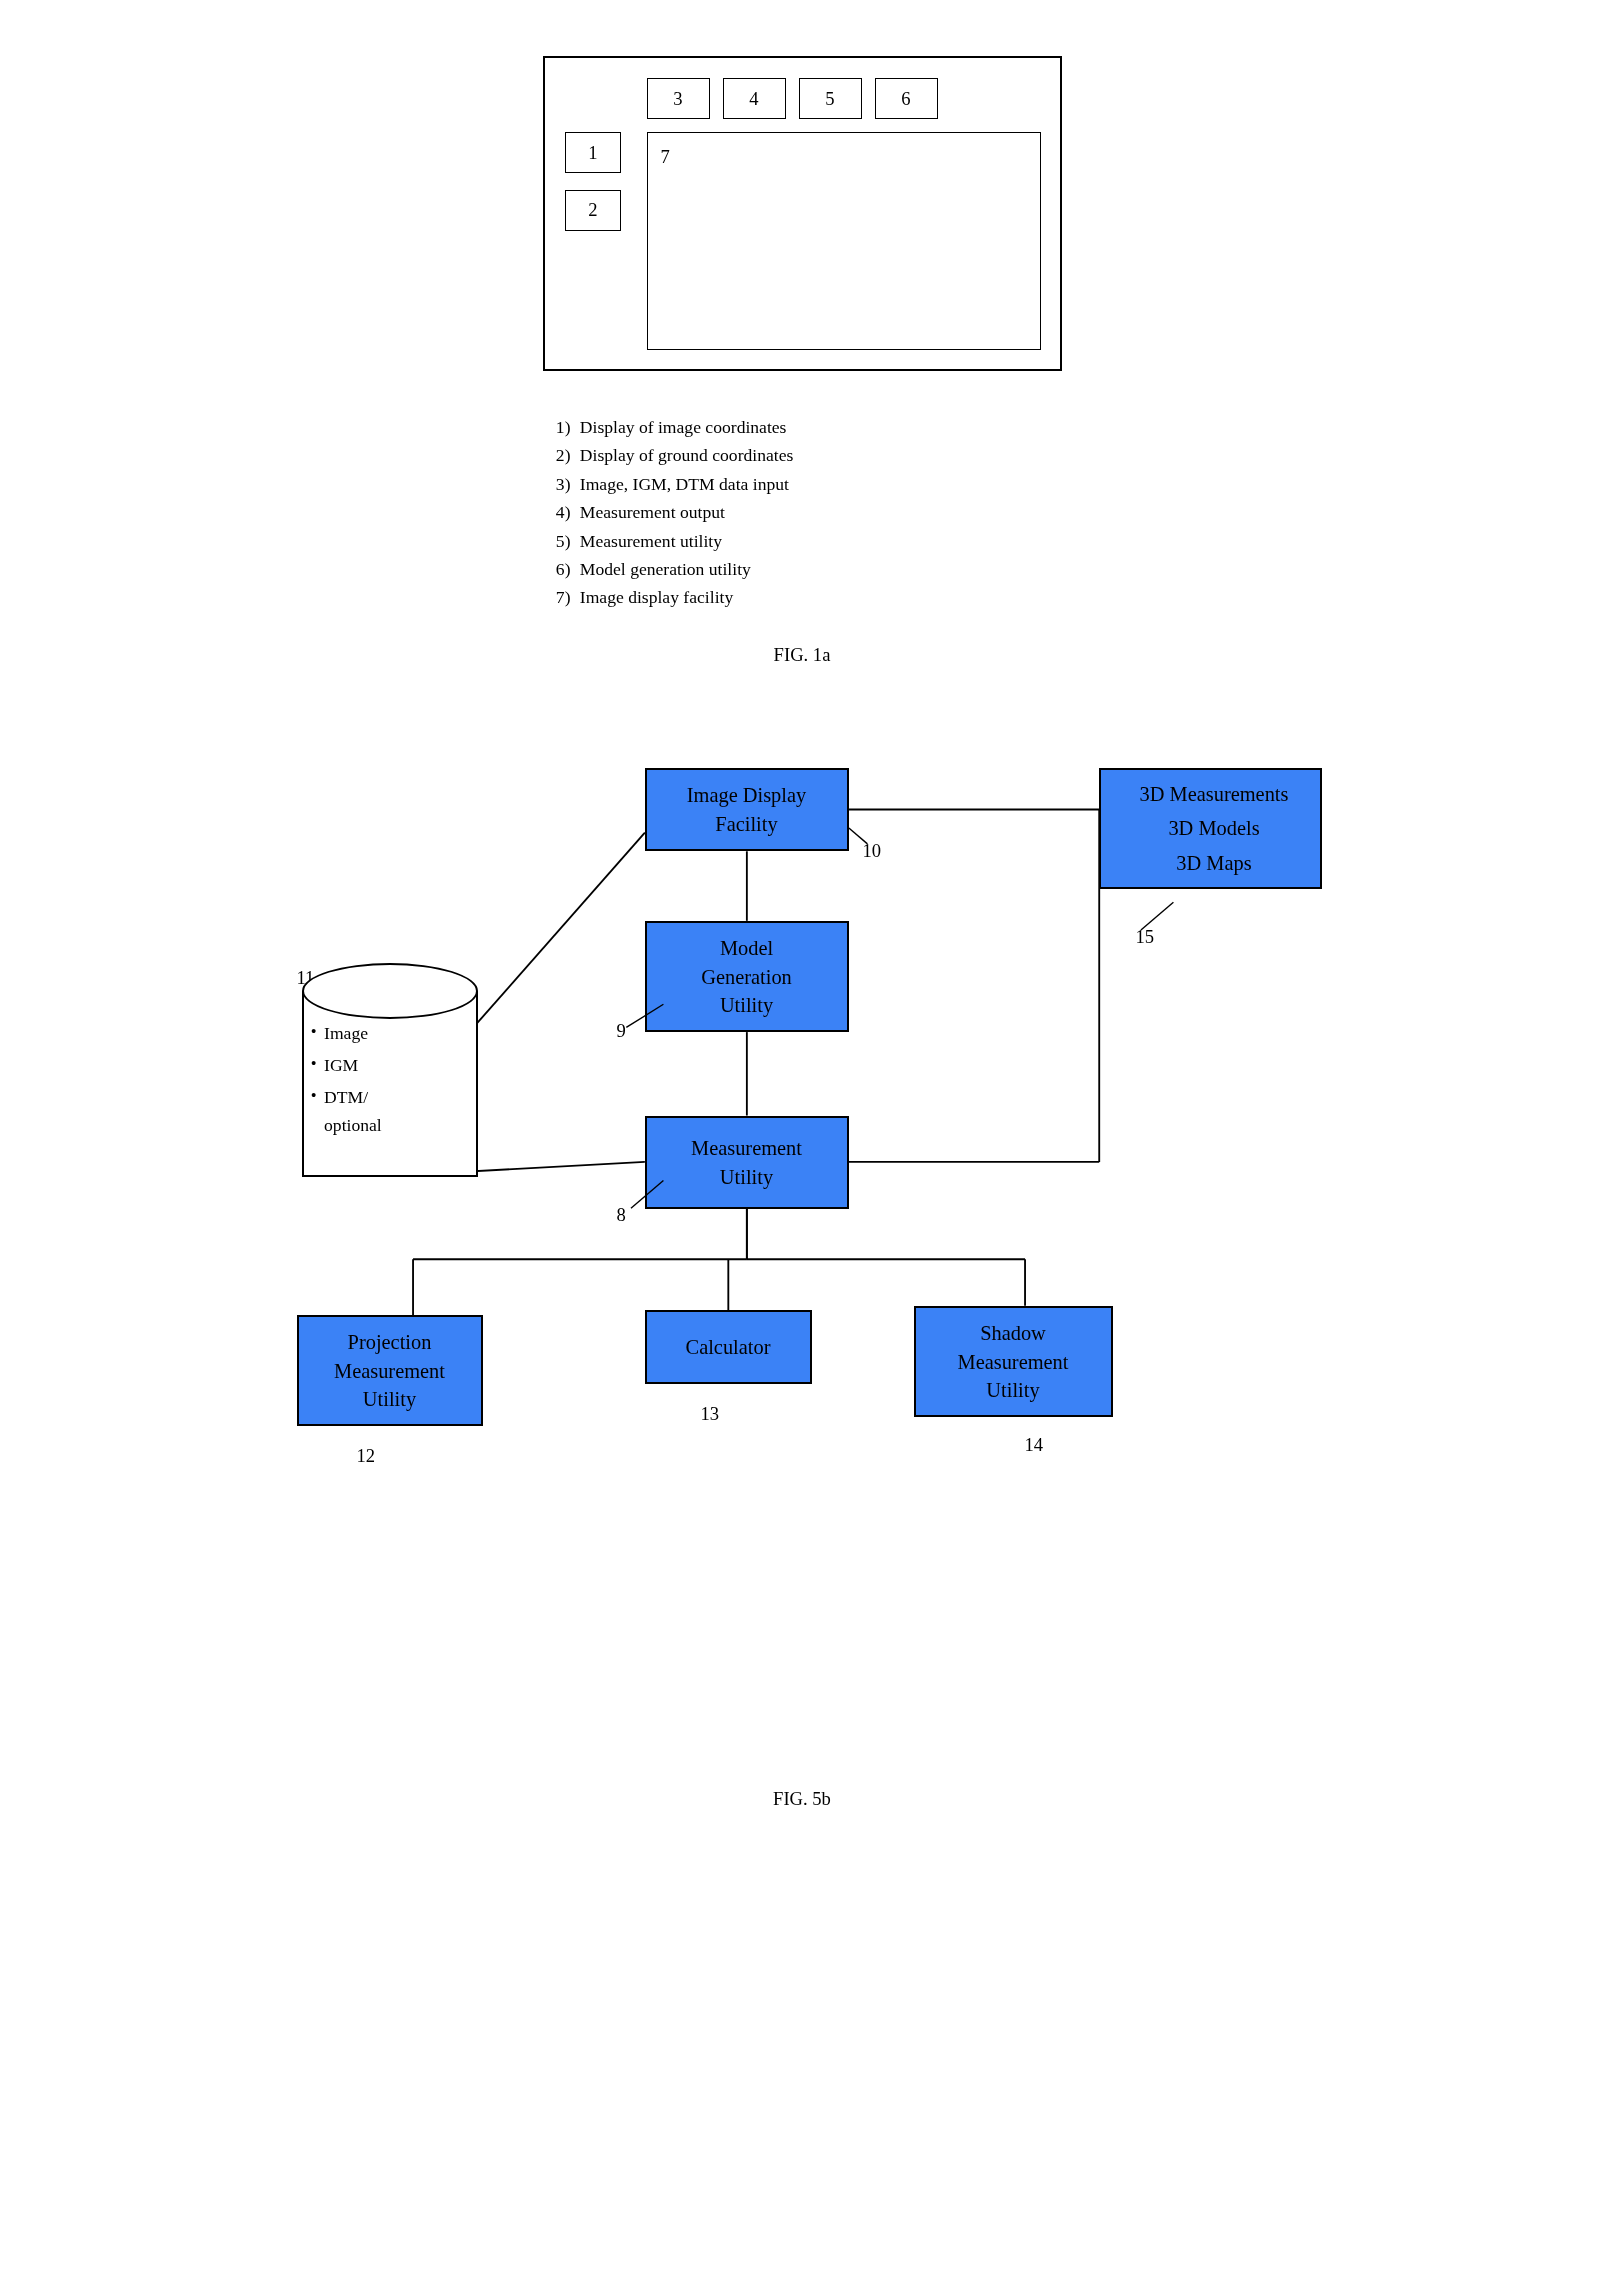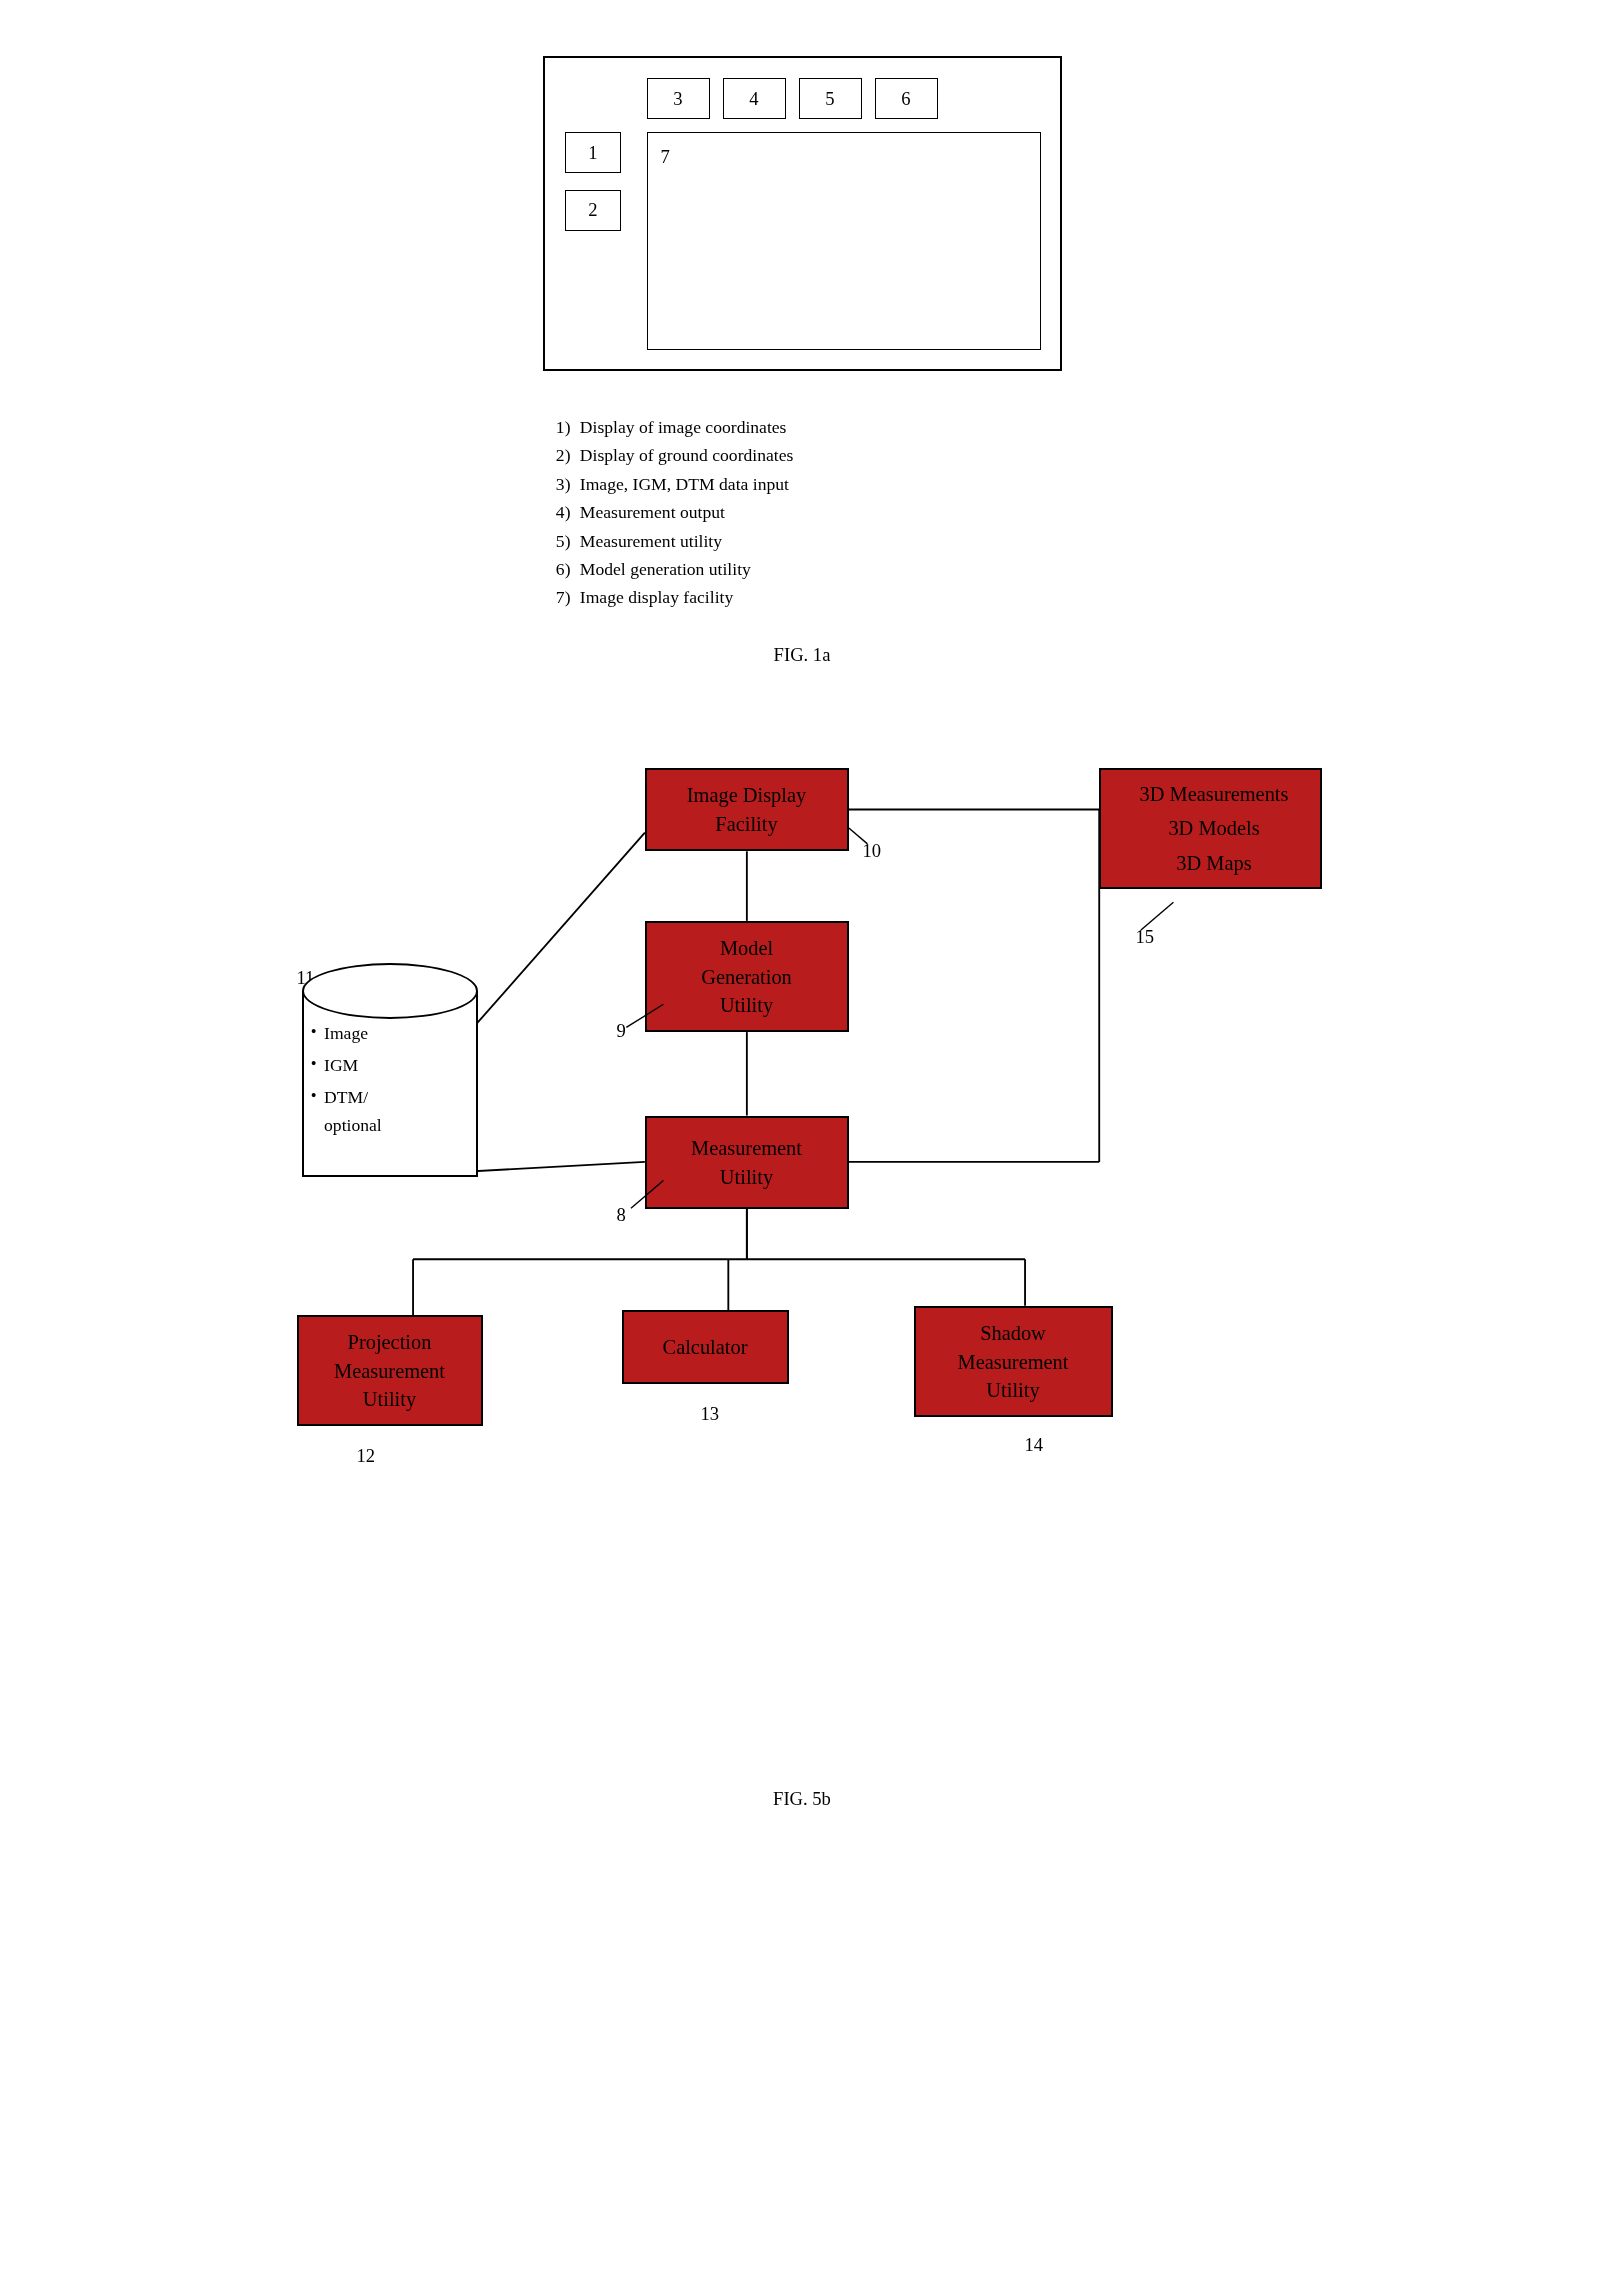--- a/index.html
+++ b/index.html
@@ -123,21 +123,21 @@
     .diagram {
       position: relative;
       width: 1113px;
       height: 1020px;
     }
 
     
     .box {
       position: absolute;
       border: 2.3px solid #000;
-      background: #b91c1c;
+      background: #3b82f6;
       display: flex;
       align-items: center;
       justify-content: center;
       text-align: center;
       font-size: 20.4px;
       line-height: 1.4;
     }
 
     
     .cylinder-wrap {
@@ -315,21 +315,21 @@
     </div>
 
     <div class="box" style="left:399px; top:376px; width:204px; height:93px; font-size:20.4px;">
       <span>Measurement<br>Utility</span>
     </div>
 
     <div class="box" style="left:51px; top:575px; width:186px; height:111px; font-size:20.4px;font-family:Liberation Serif, serif;">
       <span>Projection<br>Measurement<br>Utility</span>
     </div>
 
-    <div class="box" style="left:376px; top:570px; width:167px; height:74px; font-size:20.4px;">
+    <div class="box" style="left:399px; top:570px; width:167px; height:74px; font-size:20.4px;">
       <span>Calculator</span>
     </div>
 
     <div class="box" style="left:668px; top:566px; width:199px; height:111px; font-size:20.4px;">
       <span>Shadow<br>Measurement<br>Utility</span>
     </div>
 
     <div class="box" style="left:853px; top:28px; width:223px; height:121px; font-size:20.4px; line-height:1.7;padding-left:8px;">
       <span>3D Measurements<br>3D Models<br>3D Maps</span>
     </div>

